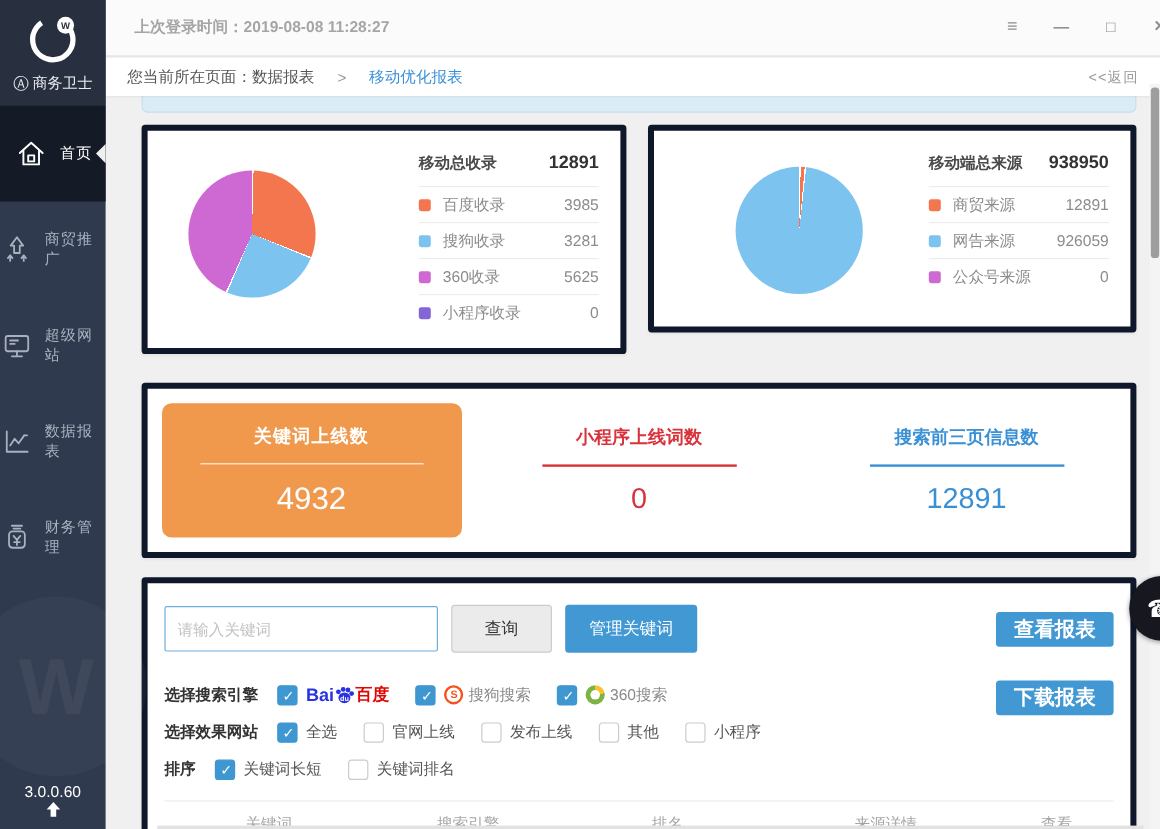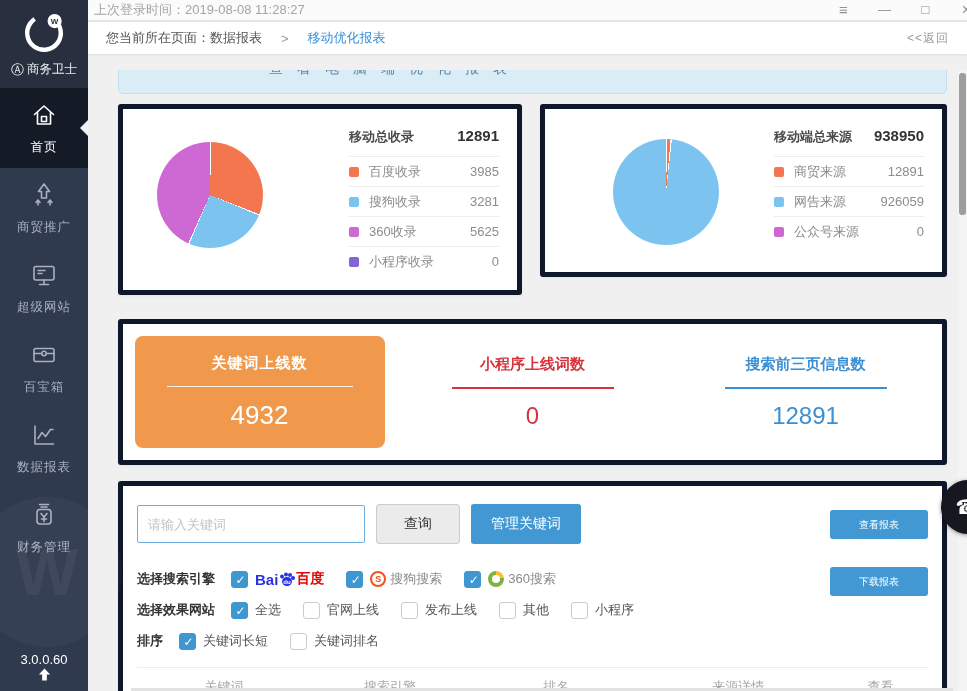--- a/index.html
+++ b/index.html
@@ -4,36 +4,36 @@
 <style>
   *{margin:0;padding:0;box-sizing:border-box;}
   body{font-family:"Liberation Sans","DejaVu Sans",sans-serif;background:#888;}
   .app{position:relative;width:967px;height:691px;overflow:hidden;background:#f0f0f0;}
 
   
   .sidebar{position:absolute;left:0;top:0;width:88px;height:100%;background:#2f3a4e;z-index:5;}
   .logo-area{height:88px;background:#28303f;display:flex;flex-direction:column;align-items:center;justify-content:center;gap:5px;}
   .brand-row{color:#e8ebef;font-size:12.5px;display:flex;align-items:center;gap:3px;white-space:nowrap;}
   .brand-badge{font-size:13px;}
-  .menu-item{height:80px;display:flex;flex-direction:column;align-items:center;justify-content:center;gap:9px;color:#a9b1bf;position:relative;cursor:pointer;}
+  .menu-item{height:80px;display:flex;flex-direction:row;align-items:center;justify-content:center;gap:9px;color:#a9b1bf;position:relative;cursor:pointer;}
   .menu-item .mi-label{font-size:12.5px;letter-spacing:1px;}
   .menu-item svg{stroke:currentColor;fill:none;stroke-width:1.6;stroke-linecap:round;stroke-linejoin:round;}
   .menu-item.active{background:#151b26;color:#fff;}
   .menu-item.active::after{content:"";position:absolute;right:0;top:50%;margin-top:-8px;
     border-top:8px solid transparent;border-bottom:8px solid transparent;border-right:8px solid #f0f0f0;}
   .watermark{position:absolute;bottom:44px;left:-28px;width:150px;height:150px;border-radius:50%;
     background:rgba(255,255,255,0.035);display:flex;align-items:center;justify-content:center;
     font-size:66px;font-weight:bold;color:rgba(255,255,255,0.05);}
   .version-row{position:absolute;bottom:9px;left:0;width:100%;display:flex;align-items:center;
     justify-content:space-between;padding:0 9px;color:#fff;font-size:13px;flex-direction:column;}
 
   
   .main{position:absolute;left:88px;top:0;right:0;height:100%;}
-  .titlebar{height:22px;background:#fbfbfb;border-bottom:2px solid #e6e6e6;display:flex;align-items:center;
-    padding-left:6px;color:#a5a5a5;font-size:13px;overflow:hidden;}
+  .titlebar{height:48px;background:#fbfbfb;border-bottom:2px solid #e6e6e6;display:flex;align-items:center;
+    padding-left:24px;color:#a5a5a5;font-size:13px;overflow:hidden;font-weight:bold;}
   .win-controls{margin-left:auto;margin-right:-20px;display:flex;}
   .win-btn{width:41px;text-align:center;color:#8f8f8f;cursor:pointer;line-height:36px;}
   .win-menu{font-size:15px;} .win-min{font-size:13px;} .win-max{font-size:13px;} .win-close{font-size:16px;}
   .breadcrumb{height:32px;background:#fff;box-shadow:0 1px 2px rgba(0,0,0,0.08);display:flex;align-items:center;
     padding:0 18px;font-size:13px;color:#555;position:relative;z-index:2;gap:13px;}
   .crumb-sep{margin:0 6px;color:#999;}
   .crumb-current{color:#3a8fd8;cursor:pointer;}
   .back-link{margin-left:auto;color:#9a9a9a;font-size:12px;cursor:pointer;letter-spacing:1px;}
 
   .content{position:absolute;top:70px;left:0;right:9px;bottom:0;overflow:hidden;padding:0 11px 0 30px;}
@@ -75,21 +75,21 @@
 
   
   .search-card{margin-top:16px;height:216px;position:relative;padding:18px 14px;}
   .row1{display:flex;align-items:center;}
   .kw-input{width:228px;height:38px;border:1px solid #6aaede;border-radius:2px;padding:0 10px;
     font-size:13px;color:#333;outline:none;font-family:inherit;}
   .kw-input::placeholder{color:#c3c3c3;}
   .btn{border:none;border-radius:3px;cursor:pointer;font-size:14px;font-family:inherit;}
   .btn-query{width:84px;height:40px;margin-left:11px;background:#ebebeb;border:1px solid #ccc;color:#333;}
   .btn-manage{width:110px;height:40px;margin-left:11px;background:#4198d3;color:#fff;}
-  .btn-right{position:absolute;right:14px;width:98px;height:29px;background:#4198d3;color:#fff;font-size:10px;}
+  .btn-right{position:absolute;right:14px;width:98px;height:29px;background:#4198d3;color:#fff;font-size:17px;font-weight:bold;}
   .btn-view{top:24px;}
   .btn-download{top:81px;}
   .filter-row{display:flex;align-items:center;margin-top:26px;font-size:13px;color:#333;}
   .filter-row.sites,.filter-row.sorts{margin-top:13px;}
   .filter-label{font-weight:bold;margin-right:16px;}
   .chk-group{display:flex;align-items:center;margin-right:22px;cursor:pointer;color:#555;}
   .checkbox{width:17px;height:17px;border-radius:3px;border:1px solid #ccc;background:#fff;margin-right:7px;position:relative;flex:none;}
   .checkbox.checked{background:#3e97d1;border-color:#3e97d1;}
   .checkbox.checked::after{content:"✓";color:#fff;font-size:12px;font-weight:bold;position:absolute;left:3.5px;top:1px;}
   .baidu-logo{display:flex;align-items:center;}
@@ -156,29 +156,20 @@
           <rect x="5" y="6.5" width="20" height="13.5" rx="2"></rect>
           <path d="M9 10.5 h7"></path>
             <path d="M9 13.5 h4"></path>
           <path d="M15 20 v3.5"></path>
             <path d="M10.5 24.5 h9"></path>
         </svg>
         <span class="mi-label">超级网站</span>
       </div>
       <div class="menu-item">
         <svg width="30" height="30" viewBox="0 0 30 30">
-          <rect x="5" y="8.5" width="20" height="13" rx="2"></rect>
-          <path d="M5 13.5 h7.5"></path>
-            <path d="M17.5 13.5 h7.5"></path>
-          <circle cx="15" cy="13.5" r="2.2"></circle>
-        </svg>
-        <span class="mi-label">百宝箱</span>
-      </div>
-      <div class="menu-item">
-        <svg width="30" height="30" viewBox="0 0 30 30">
           <path d="M6 6 V24 H24.5"></path>
           <path d="M9 18.5 L13 12.5 L16.5 16.5 L21.5 9.5"></path>
             <path d="M21.5 9.5 h2.5"></path>
         </svg>
         <span class="mi-label">数据报表</span>
       </div>
       <div class="menu-item">
         <svg width="30" height="30" viewBox="0 0 30 30">
           <path d="M10.5 4.5 h9"></path>
             <path d="M12 7 h6"></path>

